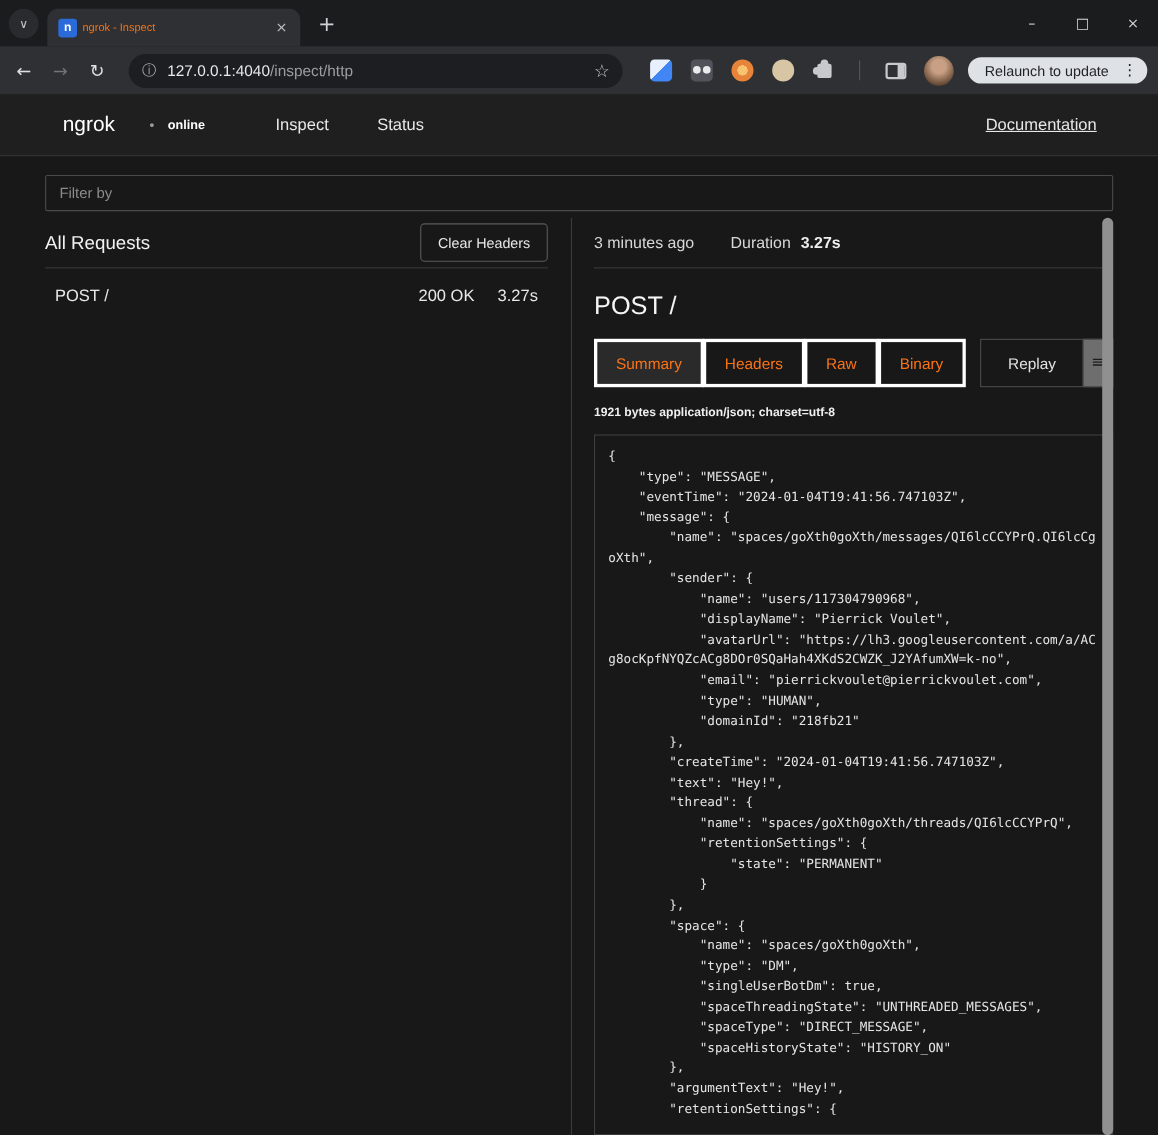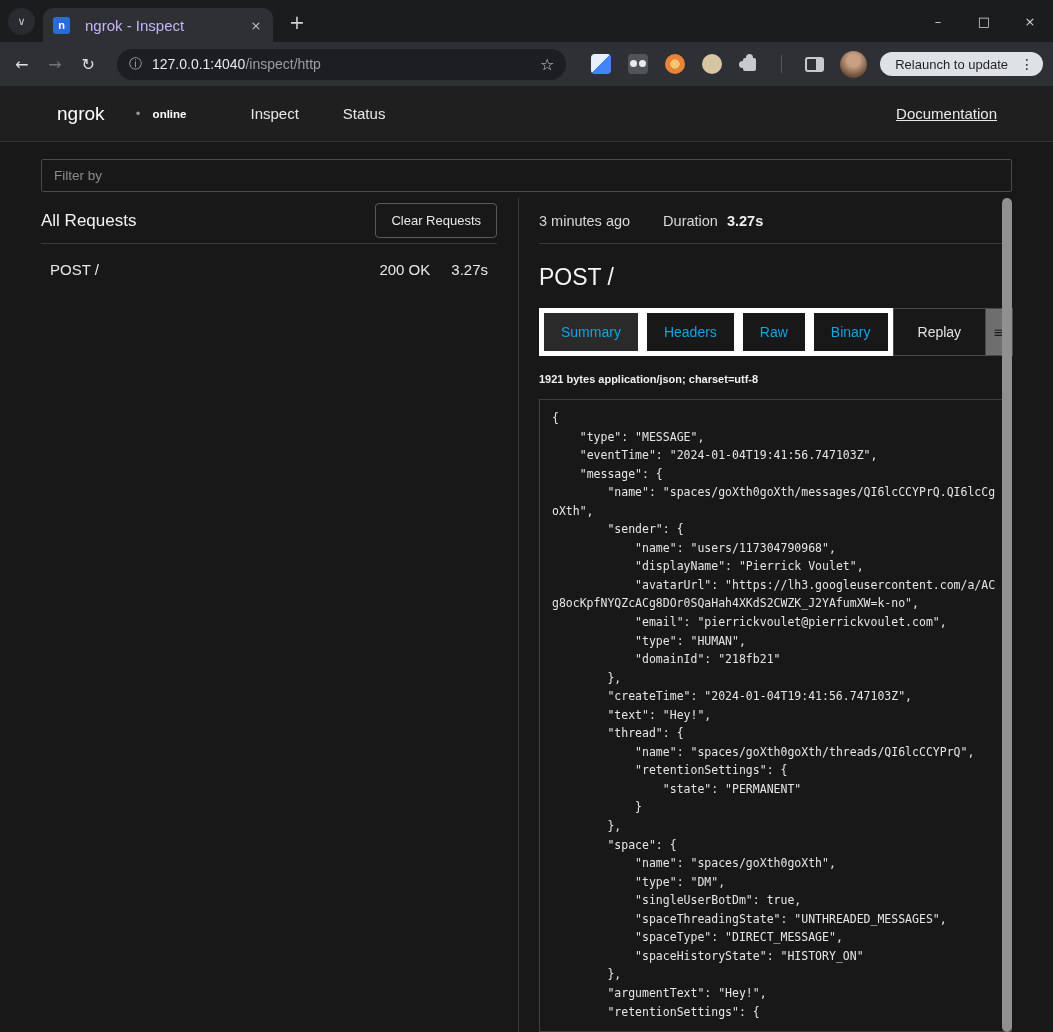--- a/index.html
+++ b/index.html
@@ -8,21 +8,21 @@
   .ic { font-family:"DejaVu Sans", sans-serif; }
 
   
   .titlebar { height:42px; background:#1b1c1e; display:flex; align-items:flex-end; }
   .tab-search { width:27px; height:27px; border-radius:50%; background:#2a2b2e; color:#c6c8cb;
     display:flex; align-items:center; justify-content:center; font-size:11px; margin:0 0 7px 8px; }
   .tab { margin-left:8px; height:34px; width:230px; background:#2e3033; border-radius:10px 10px 0 0;
     display:flex; align-items:center; padding:0 8px 0 10px; }
   .favicon { width:17px; height:17px; border-radius:3px; background:#2b6bd9; color:#fff; font-size:11px;
     font-weight:bold; display:flex; align-items:center; justify-content:center; flex:0 0 auto; }
-  .tab-title { color:#c4b5fd; font-size:15px; margin-left:15px; flex:1; white-space:nowrap; overflow:hidden; }
+  .tab-title { color:#f97316; font-size:10px; margin-left:5px; flex:1; white-space:nowrap; overflow:hidden; }
   .tab-close { color:#bfc1c4; font-size:13px; width:18px; height:18px; border-radius:50%;
     display:flex; align-items:center; justify-content:center; }
   .new-tab { color:#cfd1d4; font-size:19px; margin:0 0 9px 16px; }
   .win-controls { margin-left:auto; display:flex; height:42px; }
   .win-btn { width:46px; height:42px; display:flex; align-items:center; justify-content:center;
     color:#d2d4d7; font-size:13px; }
 
   
   .toolbar { height:44px; background:#2e3033; display:flex; align-items:center; padding:0 10px 0 7px; }
   .nav-btn { width:32px; height:32px; display:flex; align-items:center; justify-content:center;
@@ -85,21 +85,21 @@
     font-size:13px; padding:9px 15px; font-family:inherit; }
   .request-row { display:flex; align-items:center; padding:17px 9px 0 9px; font-size:15px; color:#e8e8e8; }
   .req-right { margin-left:auto; display:flex; gap:21px; }
 
   .meta-row { height:46px; display:flex; align-items:center; border-bottom:1px solid #3a3a3a;
     font-size:14.5px; color:#d8d8d8; flex:0 0 auto; }
   .dur-label { margin-left:33px; }
   .dur-value { margin-left:9px; font-weight:600; color:#eeeeee; }
   .detail-title { color:#f5f5f5; font-size:23px; font-weight:400; margin-top:20px; }
   .tabs-row { display:flex; margin-top:17px; align-items:stretch; flex:0 0 auto; }
-  .tab-btn { border:5px solid #ffffff; padding:11px 17px; font-size:14px; color:#0ea5e9;
+  .tab-btn { border:3px solid #ffffff; padding:11px 17px; font-size:14px; color:#f97316;
     background:transparent; margin-left:-1px; font-family:inherit; }
   .tab-btn:first-child { margin-left:0; }
   .tab-btn.active { background:#2a2a2a; }
   .replay-group { margin-left:auto; display:flex; }
   .replay-btn { border:1px solid #4a4a4a; padding:11px 24px; font-size:14px; color:#e2e2e2;
     background:transparent; font-family:inherit; }
   .replay-menu { width:27px; border:1px solid #4a4a4a; border-left:none; background:#6e6e6e; color:#1c1c1c;
     display:flex; align-items:center; justify-content:center; font-size:14px; }
   .bytes-line { margin-top:17px; font-size:11px; font-weight:bold; color:#efefef; flex:0 0 auto; }
   .code-block { margin-top:14px; flex:1; border:1px solid #3f3f3f; padding:9px 12px; overflow:hidden; min-height:0; }
@@ -173,21 +173,21 @@
 </div>
 
 <div class="site-body">
   <input class="filter-input" placeholder="Filter by" style="">
 
   <div class="panes">
 
     <div class="left-pane">
       <div class="left-header">
         <span class="left-title">All Requests</span>
-        <button class="clear-btn">Clear Requests</button>
+        <button class="clear-btn">Clear Headers</button>
       </div>
       <div class="request-row">
         <span>POST /</span>
         <span class="req-right">
           <span>200 OK</span>
           <span>3.27s</span>
         </span>
       </div>
     </div>
 

